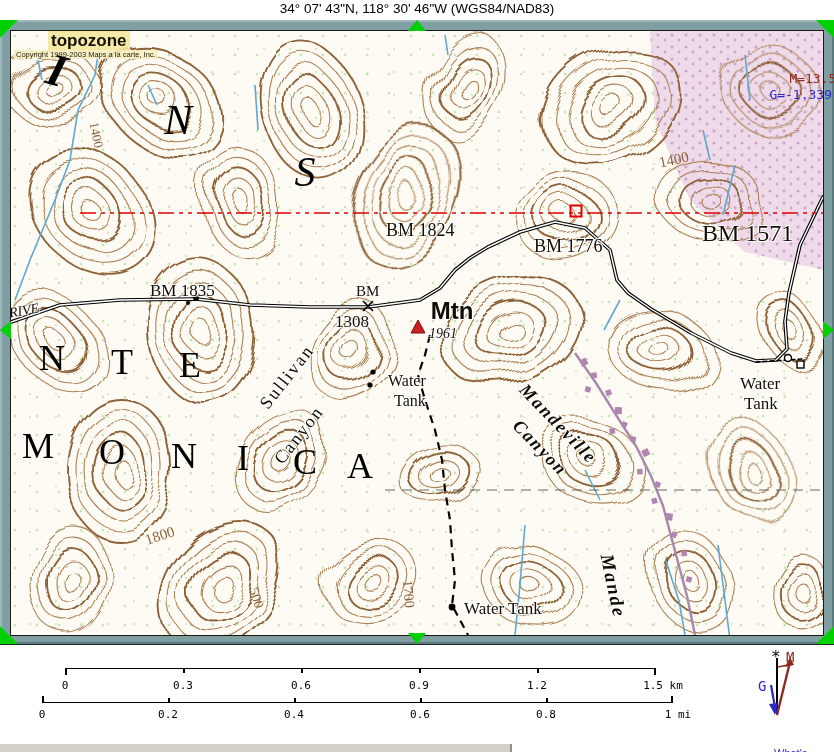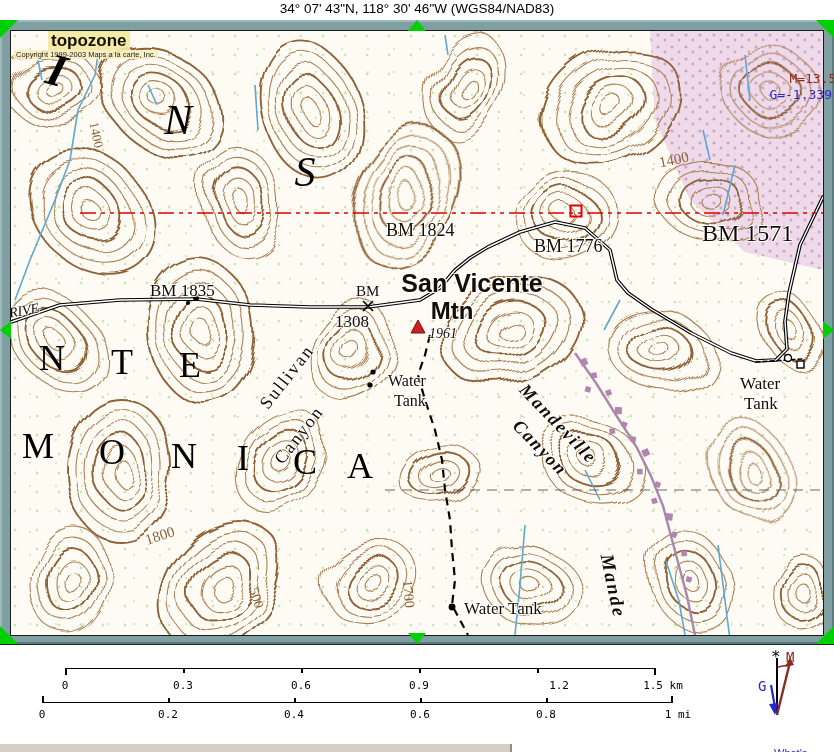--- a/index.html
+++ b/index.html
@@ -364,21 +364,20 @@
 
       <div class="lbl serif halo" style="left:-2px;top:272px;font-size:14px;font-style:italic;transform:rotate(-10deg);">RIVE</div>
 
       <div class="lbl serif bm halo" style="left:139px;top:250px;">BM 1835</div>
       <div class="lbl serif halo" style="left:317px;top:252px;font-size:15px;margin-left:28px;">BM</div>
       <div class="lbl serif bm halo" style="left:324px;top:281px;">1308</div>
       <div class="lbl serif bm halo" style="left:375px;top:189px;font-size:18px;">BM 1824</div>
       <div class="lbl serif bm halo" style="left:523px;top:157px;font-size:18px;margin-top:48px;">BM 1776</div>
       <div class="lbl serif bm halo" style="left:691px;top:189px;font-size:24px;">BM 1571</div>
 
-      <div class="lbl ctr halo" style="left:461px;top:252px;font-size:25px;font-weight:bold;">San Vicente</div>
       <div class="lbl ctr halo" style="left:441px;top:280px;font-size:24px;font-weight:bold;">Mtn</div>
       <div class="lbl serif halo" style="left:418px;top:295px;font-size:14px;font-style:italic;">1961</div>
 
       <div class="lbl serif ctr halo" style="left:276px;top:346px;font-size:18px;letter-spacing:2px;transform:translate(-50%,-50%) rotate(-52deg);">Sullivan</div>
       <div class="lbl serif ctr halo" style="left:288px;top:404px;font-size:18px;letter-spacing:2px;transform:translate(-50%,-50%) rotate(-52deg);">Canyon</div>
       <div class="lbl serif ctr halo" style="left:547px;top:393px;font-size:18px;font-weight:bold;font-style:italic;letter-spacing:2px;transform:translate(-50%,-50%) rotate(46deg);">Mandeville</div>
       <div class="lbl serif ctr halo" style="left:529px;top:417px;font-size:18px;font-weight:bold;font-style:italic;letter-spacing:2px;transform:translate(-50%,-50%) rotate(46deg);">Canyon</div>
       <div class="lbl serif ctr halo" style="left:602px;top:555px;font-size:19px;font-weight:bold;font-style:italic;letter-spacing:2px;transform:translate(-50%,-50%) rotate(78deg);">Mande</div>
 
       <div class="lbl serif halo" style="left:377px;top:341px;font-size:16px;">Water</div>
@@ -409,21 +408,21 @@
     <div class="tick" style="left:65px;top:668px;height:7px;"></div>
     <div class="tick" style="left:183px;top:668px;height:5px;"></div>
     <div class="tick" style="left:301px;top:668px;height:5px;"></div>
     <div class="tick" style="left:419px;top:668px;height:5px;"></div>
     <div class="tick" style="left:537px;top:668px;height:5px;"></div>
     <div class="tick" style="left:654px;top:668px;height:7px;"></div>
     <span class="bar-lbl" style="left:65px;top:679px;">0</span>
     <span class="bar-lbl" style="left:183px;top:679px;">0.3</span>
     <span class="bar-lbl" style="left:301px;top:679px;">0.6</span>
     <span class="bar-lbl" style="left:419px;top:679px;">0.9</span>
-    <span class="bar-lbl" style="left:537px;top:679px;text-align:right;">1.2</span>
+    <span class="bar-lbl" style="left:537px;top:679px;">1.2</span>
     <span class="bar-lbl" style="left:663px;top:679px;">1.5 km</span>
   </div>
   <div>
     <div class="bar-line" style="left:42px;top:702px;width:630px;"></div>
     <div class="tick" style="left:42px;top:696px;height:7px;"></div>
     <div class="tick" style="left:168px;top:698px;height:5px;"></div>
     <div class="tick" style="left:294px;top:698px;height:5px;"></div>
     <div class="tick" style="left:420px;top:698px;height:5px;"></div>
     <div class="tick" style="left:546px;top:698px;height:5px;"></div>
     <div class="tick" style="left:671px;top:696px;height:7px;"></div>

